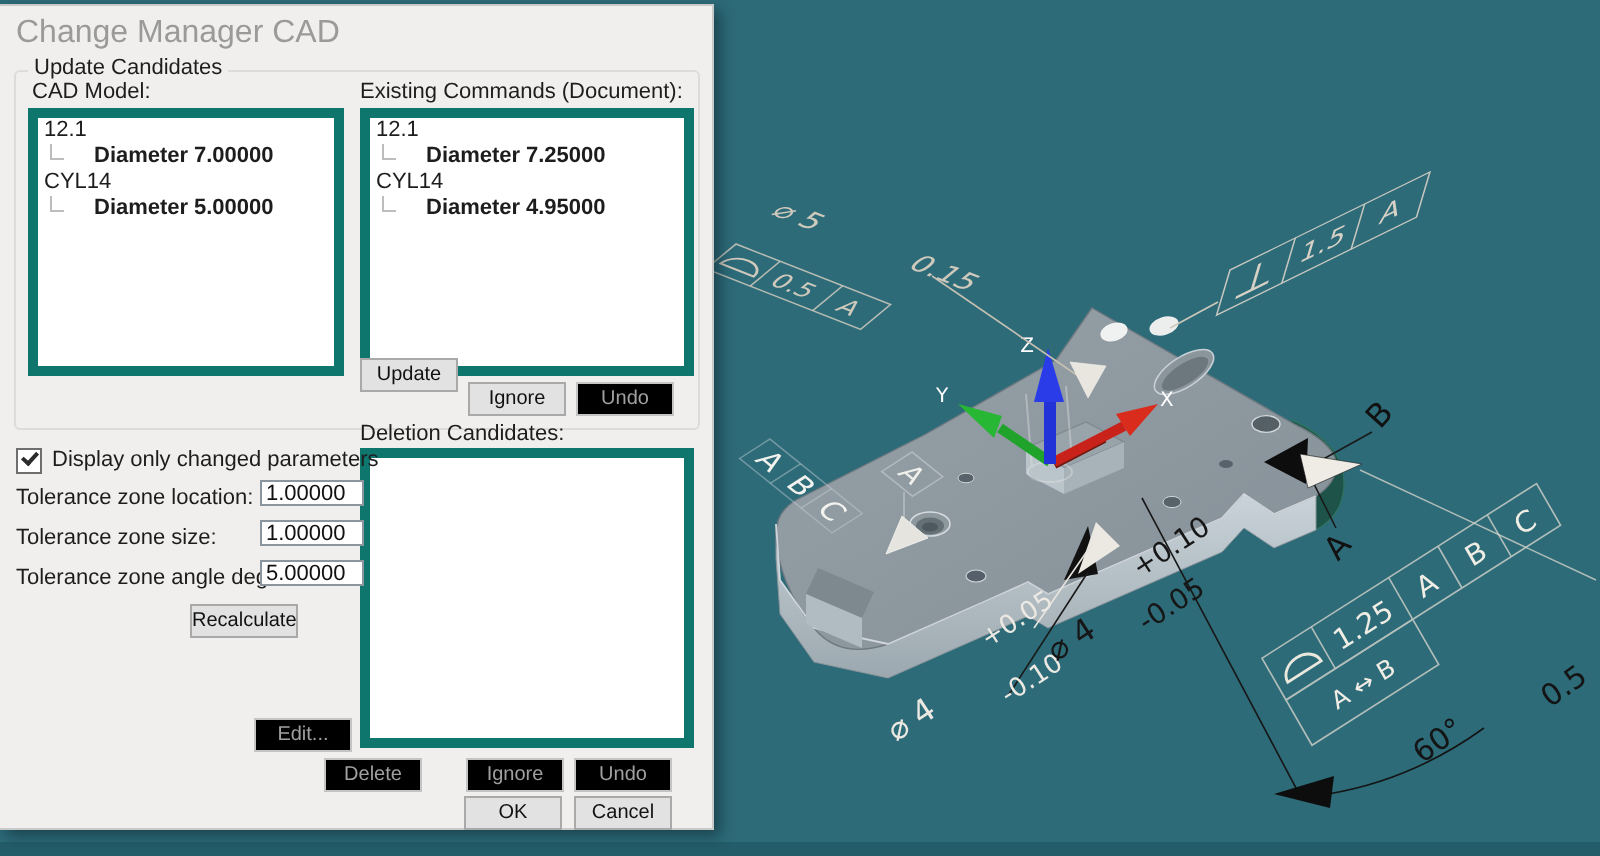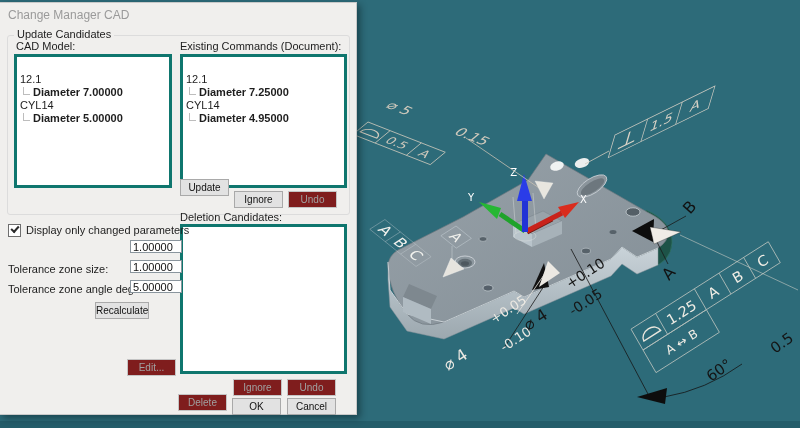--- a/index.html
+++ b/index.html
@@ -11,39 +11,39 @@
   
   #viewport{position:absolute;left:0;top:0;width:800px;height:428px;z-index:1;}
   text.ann{font-family:"DejaVu Sans", sans-serif;}
   
   #dialog{
     position:absolute;left:0;top:2px;width:357px;height:413px;z-index:5;
     background:#f0efed;border:1px solid #c9c9c9;border-left:none;box-sizing:border-box;
     box-shadow:3px 3px 7px rgba(0,20,25,.45);
     font-size:11px;color:#1d1d1d;
   }
-  .title{position:absolute;left:8px;top:5px;font-size:12px;color:#9a9a9a;}
+  .title{position:absolute;left:8px;top:5px;font-size:16px;color:#9a9a9a;}
   .groupbox{position:absolute;left:7px;top:32px;width:341px;height:178px;
     border:1px solid #dcdcdc;border-radius:3px;}
   .grouplabel{position:absolute;left:6px;top:-8px;background:#f0efed;padding:0 3px;color:#1d1d1d;}
   .lbl{position:absolute;color:#1d1d1d;}
   .listbox{
-    position:absolute;background:#fff;border:3px solid #0f766e;box-sizing:border-box;
-    font-size:11px;line-height:13px;padding:16px 3px;overflow:hidden;
+    position:absolute;background:#fff;border:5px solid #0f766e;box-sizing:border-box;
+    font-size:11px;line-height:13px;padding:0 3px;overflow:hidden;
   }
   .trow{white-space:nowrap;position:relative;}
   .elbow{display:inline-block;width:6px;height:7px;border-left:1px solid #bdbdbd;border-bottom:1px solid #bdbdbd;margin:0 3px 1px 3px;vertical-align:baseline;}
-  .tparam{font-weight:bold;display:inline-block;width:50px;}
+  .tparam{font-weight:bold;display:inline-block;width:50px;margin-left:12px;}
   .tval{font-weight:bold;}
   .btn{
     position:absolute;width:49px;height:17px;font-size:10px;line-height:15px;text-align:center;
     background:#e2e2e2;border:1px solid #a9a9a9;color:#111;box-sizing:border-box;
     font-family:"Liberation Sans", sans-serif;padding:0;
   }
-  .btn.disabled{background:#7f1d1d;border-color:#c4c4c4;color:#a0a0a0;}
+  .btn.disabled{background:#000000;border-color:#c4c4c4;color:#a0a0a0;}
   .checkrow{position:absolute;left:8px;top:221px;display:flex;align-items:flex-start;}
   .checkbox{width:11px;height:11px;background:#fff;border:1px solid #6e6e6e;position:relative;margin-right:5px;}
   .checkbox:after{
     content:"";position:absolute;left:2px;top:1px;width:6px;height:3px;
     border-left:2px solid #2b2b2b;border-bottom:2px solid #2b2b2b;transform:rotate(-48deg);
   }
   .field{position:absolute;width:52px;height:13px;border:1px solid #8a959d;background:#fff;
     font-size:11px;padding:0 2px;box-sizing:border-box;font-family:"Liberation Sans", sans-serif;color:#111;}
 </style>
 </head>
@@ -258,30 +258,31 @@
   <button class="btn disabled" style="left:288px;top:188px;">Undo</button>
 
   <div class="lbl" style="left:180px;top:208px;">Deletion Candidates:</div>
   <div class="listbox" style="left:180px;top:221px;width:167px;height:150px;"></div>
 
   <div class="checkrow">
     <span class="checkbox"></span>
     <span>Display only changed parameters</span>
   </div>
 
+  <div class="lbl" style="left:8px;top:240px;">Tolerance zone location:</div>
   <input class="field" style="left: 130px; top: 237px;" value="1.00000">
 
   <div class="lbl" style="left:8px;top:260px;">Tolerance zone size:</div>
   <input class="field" style="left: 130px; top: 257px;" value="1.00000">
 
   <div class="lbl" style="left:8px;top:280px;">Tolerance zone angle degrees:</div>
   <input class="field" style="left: 130px; top: 277px;" value="5.00000">
 
   <button class="btn" style="left:95px;top:299px;width:54px;">Recalculate</button>
 
   <button class="btn disabled" style="left:127px;top:356px;">Edit...</button>
-  <button class="btn disabled" style="left:178px;top:376px;margin-top:15px;">Delete</button>
+  <button class="btn disabled" style="left:162px;top:376px;">Delete</button>
   <button class="btn disabled" style="left:233px;top:376px;">Ignore</button>
   <button class="btn disabled" style="left:287px;top:376px;">Undo</button>
 
   <button class="btn" style="left:232px;top:395px;">OK</button>
   <button class="btn" style="left:287px;top:395px;">Cancel</button>
 </div>
 
 </body></html>

